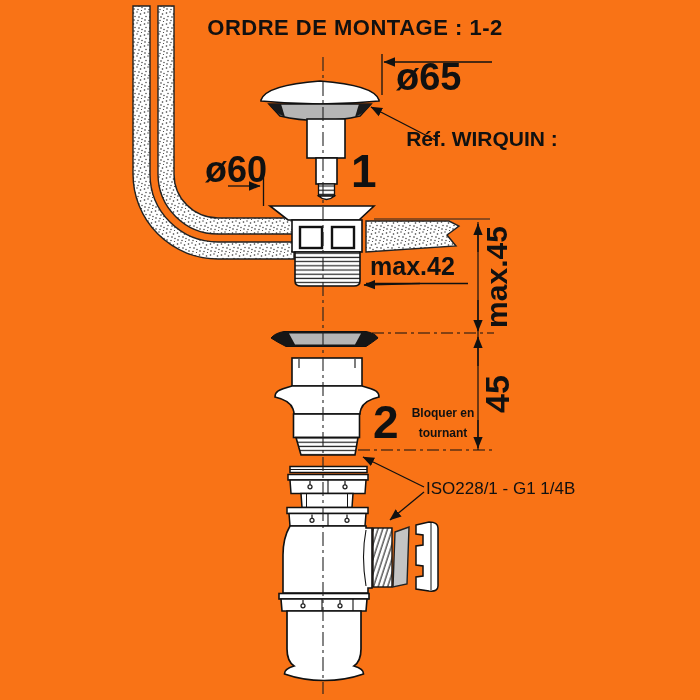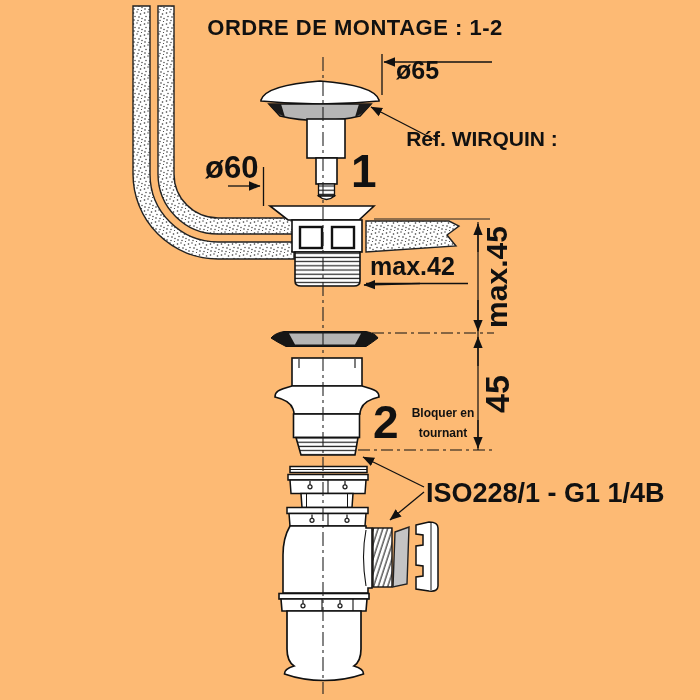--- a/index.html
+++ b/index.html
@@ -1,30 +1,30 @@
 <!DOCTYPE html>
 <html><head>
 <meta charset="utf-8">
 <style>
   html,body{margin:0;padding:0;background:#fff;}
-  #stage{position:relative;width:700px;height:700px;background:#fdba74;overflow:hidden;
+  #stage{position:relative;width:700px;height:700px;background:#f97316;overflow:hidden;
          font-family:"Liberation Sans",sans-serif;color:#111;}
   #drawing{position:absolute;left:0;top:0;}
   .lbl{position:absolute;color:#111;font-weight:bold;white-space:nowrap;line-height:1;}
   #title{left:355px;top:17px;transform:translateX(-50%);font-size:22px;letter-spacing:.5px;}
-  #dia65{left:396px;top:58px;font-size:25px;}
+  #dia65{left:396px;top:58px;font-size:38px;}
   #refblock{left:482px;top:129px;transform:translateX(-50%);text-align:center;font-size:21px;line-height:20px;}
   #step1{left:351px;top:148px;font-size:46px;}
-  #dia60{left:205px;top:152px;font-size:31px;}
+  #dia60{left:205px;top:152px;font-size:36px;}
   #max42{left:370px;top:254px;font-size:25px;}
   #max45{left:497px;top:277px;transform:translate(-50%,-50%) rotate(-90deg);font-size:30px;}
   #d45{left:497px;top:394px;transform:translate(-50%,-50%) rotate(-90deg);font-size:34px;}
   #step2{left:373px;top:399px;font-size:46px;}
   #note2{left:443px;top:403px;transform:translateX(-50%);text-align:center;font-size:12px;line-height:20px;}
-  #iso{left:426px;top:480px;font-size:27px;font-weight:bold;}
+  #iso{left:426px;top:480px;font-size:17px;font-weight:normal;}
 </style>
 </head>
 <body>
 
 <div id="stage">
 
   <svg id="drawing" width="700" height="700" viewBox="0 0 700 700">
     <defs>
       <pattern id="stip" width="11" height="11" patternUnits="userSpaceOnUse">
         <rect width="11" height="11" fill="#fff"></rect>

